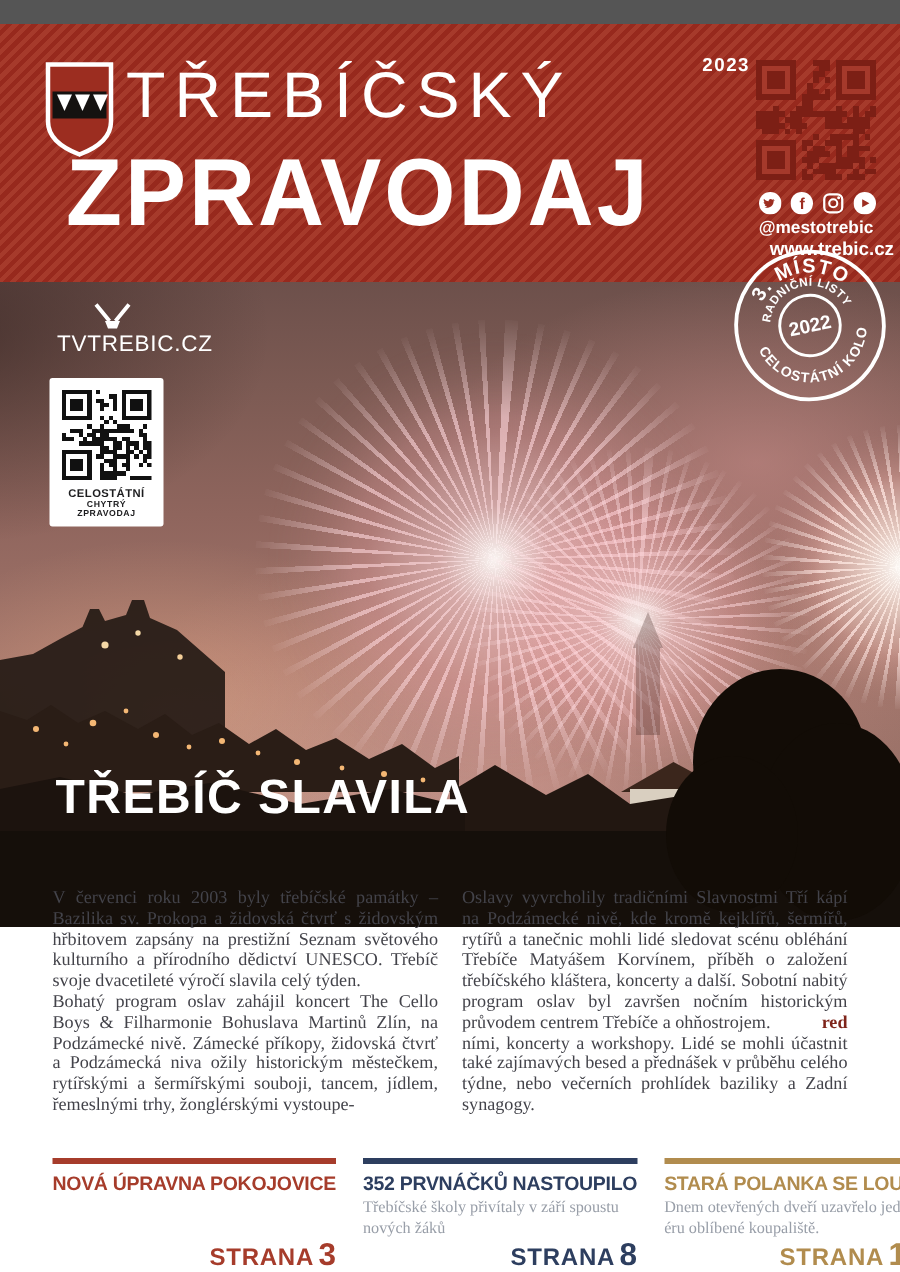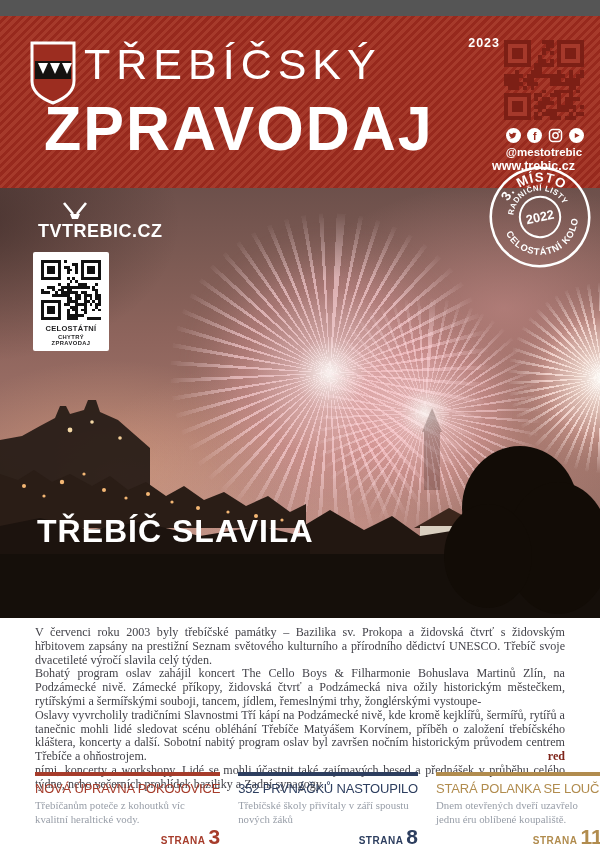--- a/index.html
+++ b/index.html
@@ -15,21 +15,21 @@
   .issue{position:absolute;left:438px;top:24px;color:#fff;text-align:right;width:62px;}
   .issue .num{font-size:43px;font-weight:400;line-height:46px;}
   .issue .yr{font-size:12.5px;font-weight:700;letter-spacing:1px;margin-top:-4px;}
   .masthead-2{position:absolute;left:44px;top:76px;color:#fff;font-size:61px;font-weight:800;
     letter-spacing:2px;white-space:nowrap;transform:scaleY(1.04);transform-origin:left top;}
   .banner-qr{position:absolute;left:504px;top:24px;width:80px;height:80px;}
   .socials{position:absolute;left:506px;top:112px;display:flex;gap:6px;}
   .socials svg{display:block;}
   .handle{position:absolute;left:492px;top:130px;width:104px;text-align:center;
     color:#fff;font-size:11.5px;font-weight:700;}
-  .website{position:absolute;left:492px;top:143px;width:104px;text-align:left;
+  .website{position:absolute;left:492px;top:143px;width:104px;text-align:right;
     color:#fff;font-size:12.5px;font-weight:800;}
 
   
   .photo{position:absolute;left:0;top:172px;width:600px;height:430px;overflow:hidden;
     background:
       radial-gradient(ellipse 260px 160px at 18% 66%, rgba(255,186,140,0.38), transparent 70%),
       radial-gradient(ellipse 420px 240px at 60% 78%, rgba(235,168,160,0.45), transparent 75%),
       radial-gradient(ellipse 300px 180px at 84% 28%, rgba(214,150,148,0.50), transparent 70%),
       radial-gradient(ellipse 360px 220px at 35% 96%, rgba(240,196,186,0.55), transparent 75%),
       radial-gradient(ellipse 300px 200px at -5% 8%, rgba(40,26,24,0.55), transparent 70%),
@@ -41,52 +41,52 @@
       radial-gradient(circle,rgba(255,252,250,0.95) 0%,rgba(255,214,218,0.55) 16%,rgba(250,175,182,0.28) 38%,transparent 68%),
       repeating-conic-gradient(from 4deg,rgba(255,228,232,0.60) 0deg 1.6deg,rgba(255,228,232,0) 1.6deg 6.4deg);}
   .b1{left:170px;top:25px;width:320px;height:320px;}
   .b2{left:310px;top:110px;width:230px;height:230px;opacity:.9;}
   .b3{left:508px;top:95px;width:190px;height:190px;
     background:
       radial-gradient(circle,rgba(255,255,252,1) 0%,rgba(255,236,226,0.7) 20%,rgba(252,196,186,0.3) 45%,transparent 70%),
       repeating-conic-gradient(from 0deg,rgba(255,240,238,0.75) 0deg 2deg,rgba(255,240,238,0) 2deg 7deg);}
   .town{position:absolute;left:0;bottom:0;width:600px;height:240px;}
   .tvlogo{position:absolute;left:38px;top:14px;color:#fff;}
-  .tvlogo .txt{font-size:18px;font-weight:700;letter-spacing:.5px;margin-top:1px;}
+  .tvlogo .txt{font-size:15px;font-weight:400;letter-spacing:.5px;margin-top:1px;}
   .tvlogo svg{display:block;margin-left:22px;}
   .qr-card{position:absolute;left:33px;top:64px;width:76px;background:#fff;border-radius:2px;
     padding:8px 7px 5px;box-sizing:border-box;text-align:center;}
   .qr-card svg{display:block;margin:0 auto;}
   .qr-cap1{font-size:7.5px;font-weight:800;color:#1d1d1f;margin-top:4px;letter-spacing:.3px;}
   .qr-cap2{font-size:5.8px;font-weight:700;color:#1d1d1f;margin-top:1px;letter-spacing:.4px;}
   .headline{position:absolute;left:37px;top:324px;color:#fff;font-weight:800;
     font-size:32px;line-height:38px;letter-spacing:1px;white-space:nowrap;}
 
   
   .badge{position:absolute;left:481px;top:142px;width:118px;height:118px;z-index:5;}
   .badge text{fill:#fff;font-family:"Liberation Sans",sans-serif;font-weight:700;}
 
   
-  .article{position:absolute;left:35px;top:610px;width:530px;display:flex;gap:0;
-    font-family:"Liberation Serif",serif;font-size:12.1px;line-height:13.8px;color:#43434a;flex-direction:column;}
+  .article{position:absolute;left:35px;top:576px;width:530px;display:flex;gap:16px;
+    font-family:"Liberation Serif",serif;font-size:12.1px;line-height:13.8px;color:#43434a;}
   .article .col{flex:1;text-align:justify;}
   .article p{margin:0;}
   .byline{float:right;font-weight:700;color:#7e241a;}
 
   
   .news{position:absolute;left:35px;top:756px;width:530px;display:grid;
     grid-template-columns:1fr 1fr 1fr;gap:18px;}
   .news-item{position:relative;height:92px;}
   .news-bar{height:4px;width:100%;}
-  .news-title{margin-top:5px;font-size:13px;font-weight:400;letter-spacing:-.2px;line-height:15px;
+  .news-title{margin-top:5px;font-size:13px;font-weight:700;letter-spacing:-.2px;line-height:15px;
     white-space:nowrap;text-align:right;}
   .news-text{margin-top:3px;font-family:"Liberation Serif",serif;font-size:10.8px;
     line-height:13.5px;color:#989ea8;}
   .strana{position:absolute;right:0;bottom:15px;display:flex;align-items:baseline;gap:3px;}
-  .strana .lbl{font-size:10px;font-weight:800;letter-spacing:.5px;}
+  .strana .lbl{font-size:16px;font-weight:800;letter-spacing:.5px;}
   .strana .no{font-size:21px;font-weight:800;}
   .hatch{position:absolute;left:0;bottom:0;width:100%;height:12px;
     background:repeating-linear-gradient(135deg,#e9ebee 0 3px,#f6f7f8 3px 7px);}
 </style>
 </head>
 <body>
 
 <div id="page">
 
   <div class="banner">
@@ -517,21 +517,20 @@
         <span class="byline">red</span></p>
       <p>ními, koncerty a workshopy. Lidé se mohli účastnit také zajímavých besed a přednášek v průběhu celého týdne, nebo večerních prohlídek baziliky a Zadní synagogy.</p>
     </div>
   </div>
 
   <div class="news">
 
     <div class="news-item">
       <div class="news-bar" style="background: rgb(166, 60, 43);"></div>
       <div class="news-title" style="color: rgb(166, 60, 43);">NOVÁ ÚPRAVNA POKOJOVICE</div>
-      <div class="news-text">Třebíčanům poteče z kohoutků víc kvalitní heraltické vody.</div>
       <div class="strana" style="color: rgb(166, 60, 43);">
         <span class="lbl">STRANA</span>
         <span class="no">3</span>
       </div>
       <div class="hatch"></div>
     </div>
 
     <div class="news-item">
       <div class="news-bar" style="background: rgb(45, 62, 95);"></div>
       <div class="news-title" style="color: rgb(45, 62, 95);">352 PRVNÁČKŮ NASTOUPILO</div>

